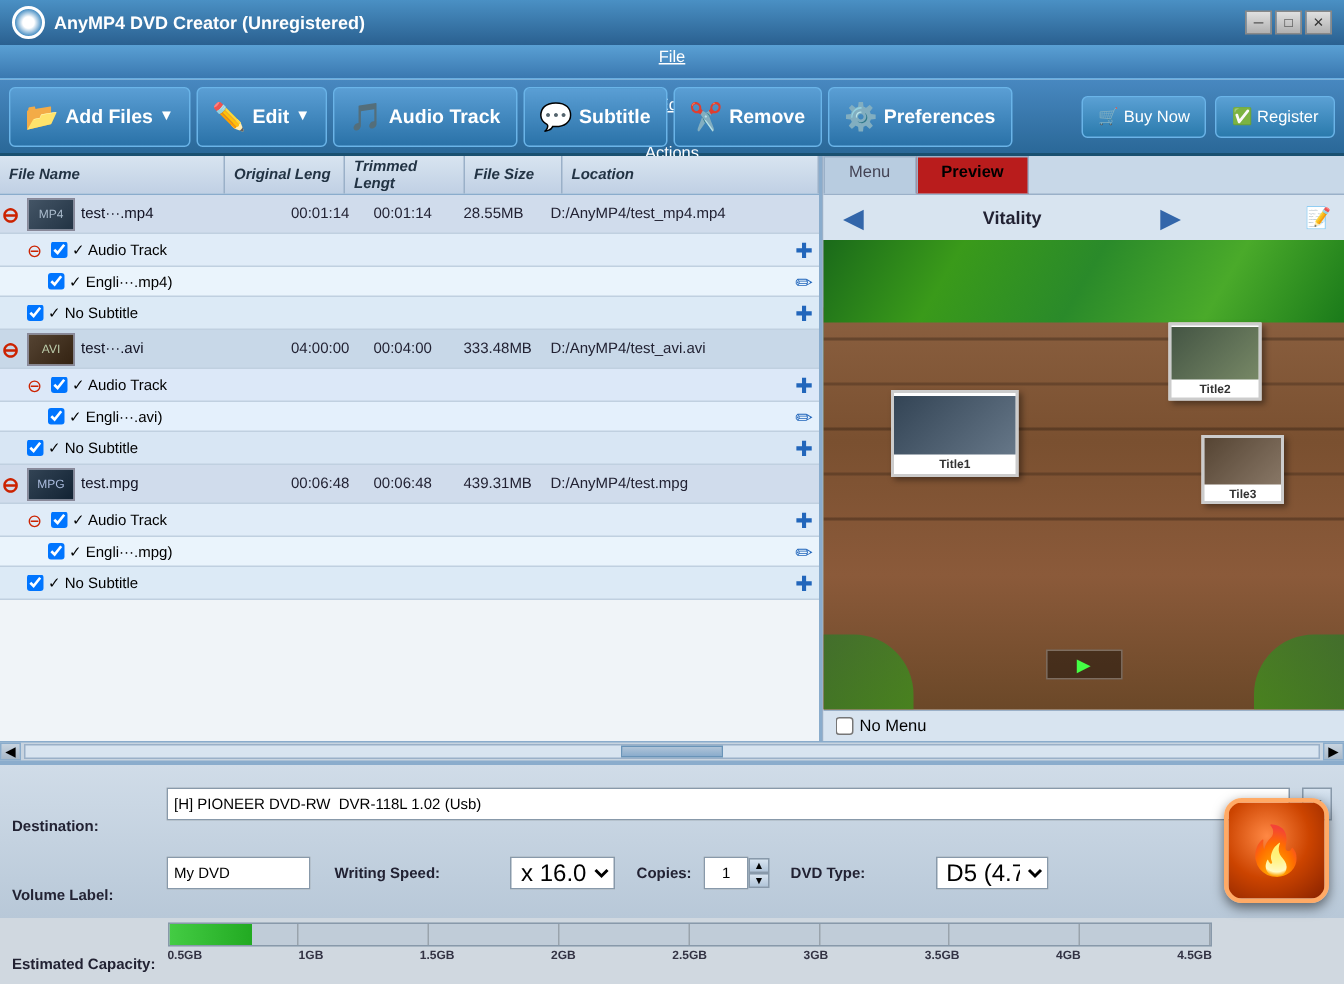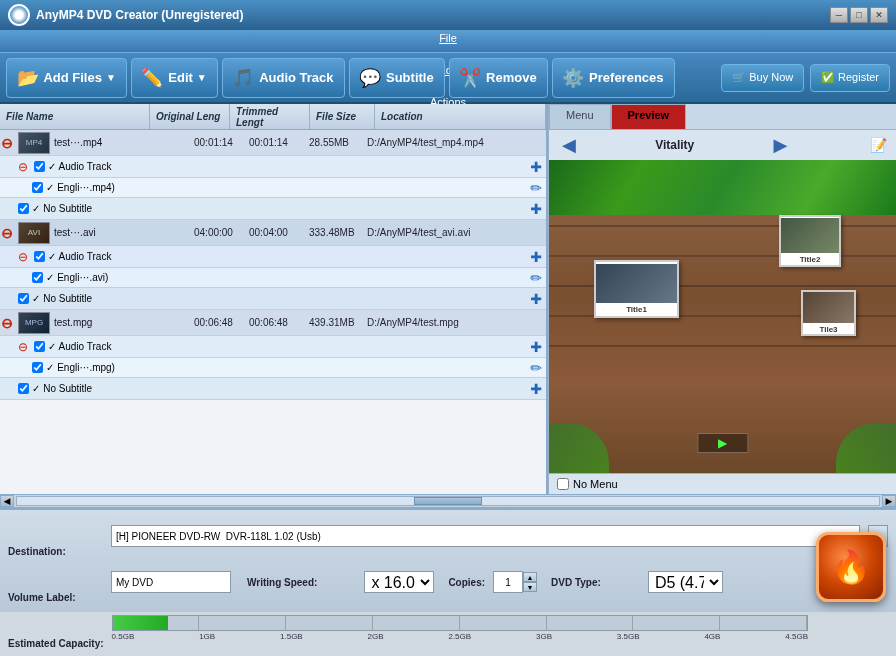--- a/index.html
+++ b/index.html
@@ -84,21 +84,21 @@
 
     .no-menu-check { display: flex; align-items: center; gap: 4px; padding: 4px 8px; background: #d8e4f0; font-size: 11px; border-top: 1px solid #9ab0c8; }
     .no-menu-check input { width: 12px; height: 12px; }
 
     
     .bottom-area { background: linear-gradient(to bottom, #d0dce8, #b8c8d8); border-top: 2px solid #8aaccc; padding: 5px 8px; height: 104px; position: relative; }
     .bottom-row { display: flex; align-items: center; margin-bottom: 4px; gap: 8px; }
     .bottom-label { font-size: 10px; font-weight: bold; color: #223; min-width: 95px; text-align: left; margin-top: 31px; }
     .dest-input { flex: 1; height: 22px; border: 1px solid #8899aa; background: white; padding: 0 4px; font-size: 10px; }
     .dest-dropdown { width: 20px; height: 22px; border: 1px solid #8899aa; background: linear-gradient(to bottom, #d8e4f0, #b0c4d8); cursor: pointer; display: flex; align-items: center; justify-content: center; font-size: 10px; }
-    .small-input { width: 120px; height: 22px; border: 1px solid #8899aa; background: white; padding: 0 4px; font-size: 10px; }
+    .small-input { width: 96px; height: 22px; border: 1px solid #8899aa; background: white; padding: 0 4px; font-size: 10px; }
     .small-select { height: 22px; border: 1px solid #8899aa; background: white; font-size: 16px; padding: 0 2px; margin-left: 39px; }
     .copies-group { display: flex; align-items: center; }
     .copies-input { width: 30px; height: 22px; border: 1px solid #8899aa; background: white; text-align: center; font-size: 10px; }
     .copies-arrows { display: flex; flex-direction: column; }
     .copies-arrow { width: 14px; height: 10px; border: 1px solid #8899aa; background: linear-gradient(to bottom, #d8e4f0, #b0c4d8); font-size: 7px; display: flex; align-items: center; justify-content: center; cursor: pointer; }
     .capacity-bar-container { flex: 1; height: 16px; background: #c0ccd8; border: 1px solid #8899aa; position: relative; overflow: hidden; }
     .capacity-bar { height: 100%; background: linear-gradient(to right, #44cc44, #22aa22); width: 8%; }
     .capacity-ticks { position: absolute; top: 0; left: 0; right: 0; bottom: 0; display: flex; }
     .capacity-tick { flex: 1; border-right: 1px solid rgba(0,0,0,0.2); display: flex; align-items: flex-end; justify-content: flex-end; }
     .capacity-labels { display: flex; justify-content: space-between; font-size: 8px; color: #334; margin-top: 1px; padding: 0 0; }
@@ -369,21 +369,21 @@
       </div>
     </div>
     <span style="font-size:10px;font-weight:bold;color:#223;margin-left:6px;">DVD Type:</span>
     <select class="small-select" style="width:75px;">
       <option>D5 (4.7G) ▼</option>
     </select>
   </div>
 
   <div class="bottom-row">
     <span class="bottom-label">Estimated Capacity:</span>
-    <div style="flex:1;margin-right:80px;">
+    <div style="flex:1;margin-right:80px;font-weight:bold;">
       <div class="capacity-bar-container">
         <div class="capacity-bar" style="width:8%;"></div>
         <div class="capacity-ticks">
           <div class="capacity-tick"></div>
           <div class="capacity-tick"></div>
           <div class="capacity-tick"></div>
           <div class="capacity-tick"></div>
           <div class="capacity-tick"></div>
           <div class="capacity-tick"></div>
           <div class="capacity-tick"></div>

